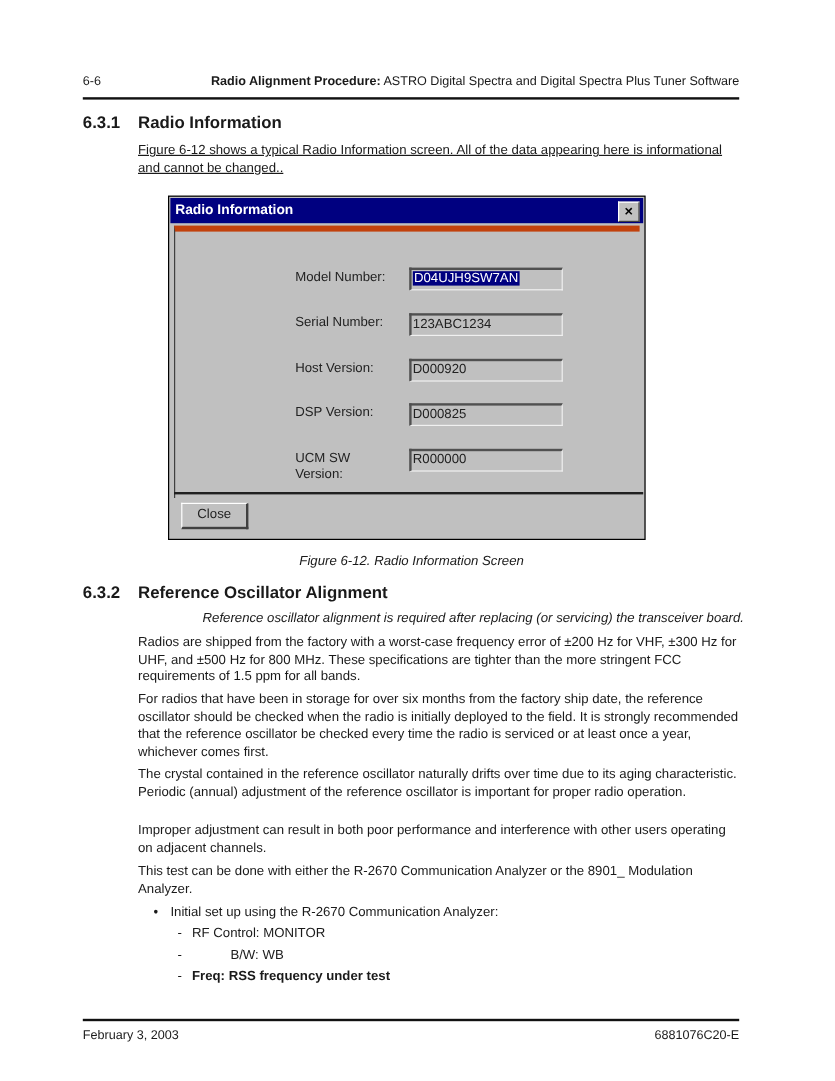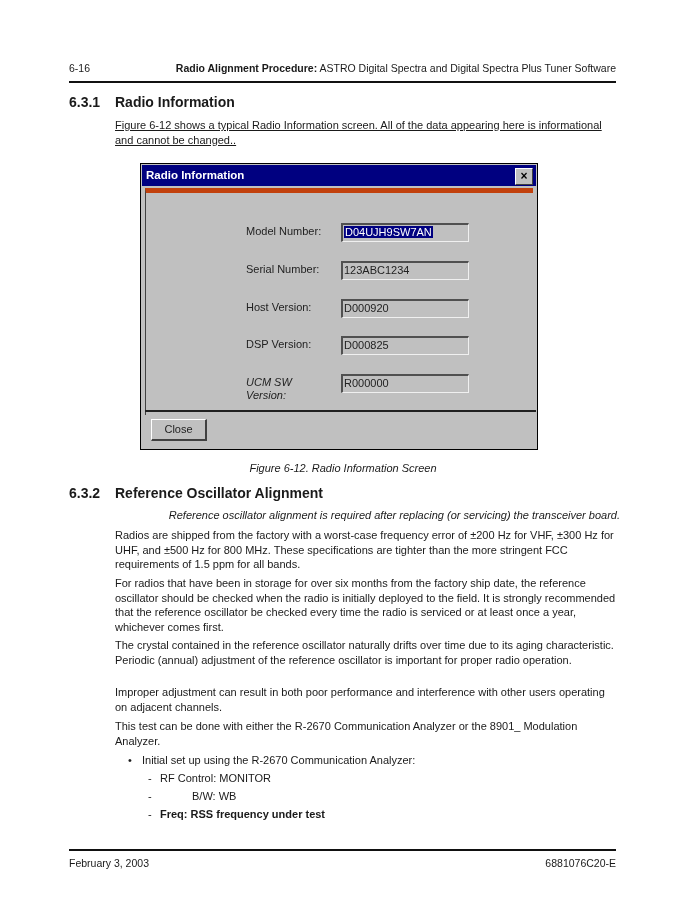--- a/index.html
+++ b/index.html
@@ -41,21 +41,21 @@
                border-right: 2px solid #404040; border-bottom: 2px solid #404040;
                font-size: 11px; text-align: center; line-height: 19px; color: #222; }
 
   .caption { left: 0; width: 686px; text-align: center; top: 462px; font-size: 11px; font-style: italic; }
   .bullet-row { font-size: 11px; }
   .footer { top: 857px; font-size: 10.5px; }
 </style>
 </head>
 <body>
 
-<div class="abs hdr-left">6-16</div>
+<div class="abs hdr-left">6-6</div>
 <div class="abs hdr-right"><b>Radio Alignment Procedure:</b><span> ASTRO Digital Spectra and Digital Spectra Plus Tuner Software</span></div>
 <div class="abs rule" style="top:81px;"></div>
 
 <div class="abs sec-num" style="left:69px; top:94px;">6.3.1</div>
 <div class="abs sec-title" style="left:115px; top:94px;">Radio Information</div>
 <div class="abs para" style="top:118px;text-decoration:underline;">Figure 6-12 shows a typical Radio Information screen. All of the data appearing here is informational and cannot be changed..</div>
 
 <div class="abs dlg">
   <div class="dlg-titlebar">
     <span>Radio Information</span>
@@ -67,21 +67,21 @@
 
     <div class="field-label" style="top:70px;">Serial Number:</div>
     <div class="field-box" style="top:68px;">123ABC1234</div>
 
     <div class="field-label" style="top:108px;">Host Version:</div>
     <div class="field-box" style="top:106px;">D000920</div>
 
     <div class="field-label" style="top:145px;">DSP Version:</div>
     <div class="field-box" style="top:143px;">D000825</div>
 
-    <div class="field-label" style="top:183px;font-style:italic;">
+    <div class="field-label" style="top:183px;">
       <div>UCM SW</div>
       <div>Version:</div>
     </div>
     <div class="field-box" style="top:181px;">R000000</div>
   </div>
   <div class="dlg-sep"></div>
   <div class="close-btn">Close</div>
 </div>
 
 <div class="abs caption">Figure 6-12.  Radio Information Screen</div>

